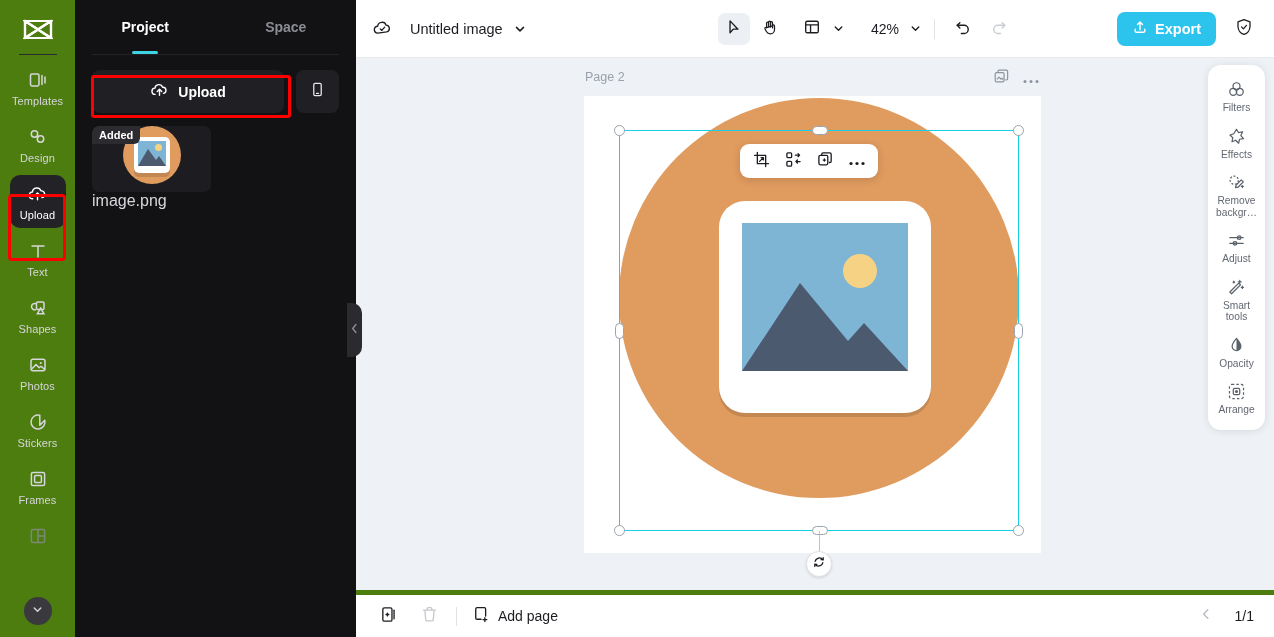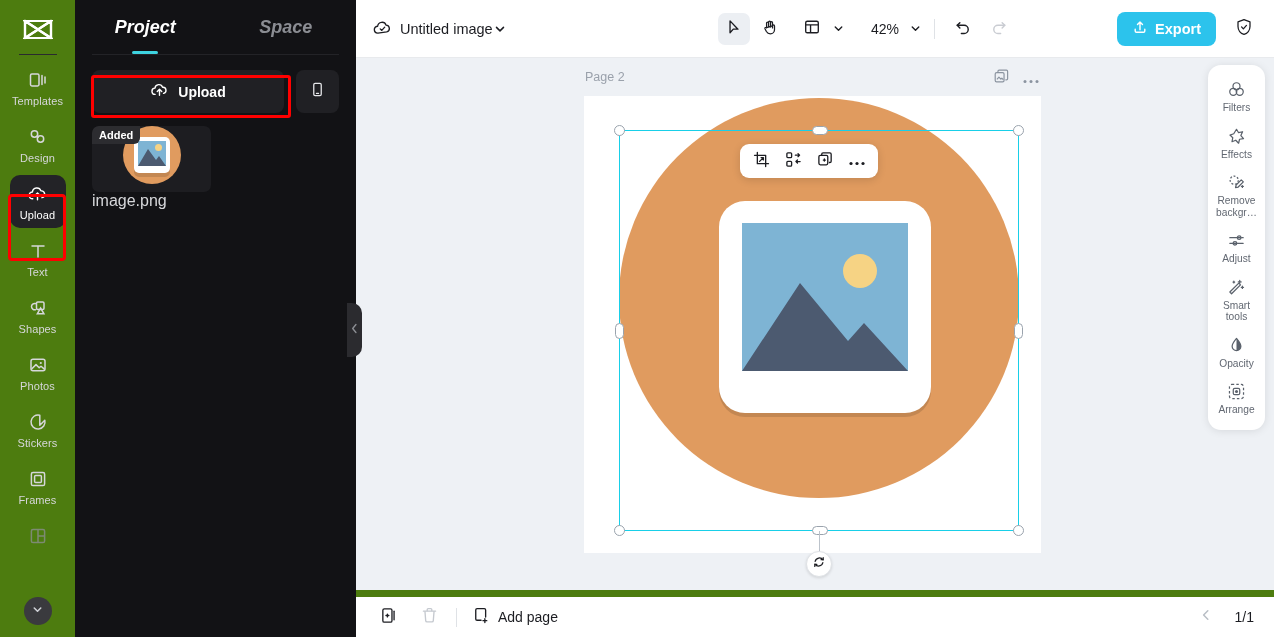--- a/index.html
+++ b/index.html
@@ -42,22 +42,22 @@
     cursor: pointer;
   }
 
   
   .panel {
     width: 281px; flex: 0 0 281px; height: 637px;
     background: #121215; position: relative;
   }
   .panel-tabs { display: flex; height: 54px; align-items: center; position: relative; }
   .panel-tab {
-    flex: 1; text-align: center; font-size: 18px; font-weight: bold;
-    color: #8b8d93; cursor: pointer; line-height: 54px; position: relative; font-style: italic;
+    flex: 1; text-align: center; font-size: 14px; font-weight: bold;
+    color: #8b8d93; cursor: pointer; line-height: 54px; position: relative;
   }
   .panel-tab.active { color: #ffffff; }
   .panel-tab.active::after {
     content: ""; position: absolute; left: 50%; transform: translateX(-50%);
     bottom: 0px; width: 26px; height: 3px; background: #3ed3e0; border-radius: 2px;
   }
   .panel-divider { height: 1px; background: #232327; margin: 0 17px; }
   .upload-row { display: flex; gap: 12px; padding: 15px 17px 0 17px; align-items: center; }
   .upload-btn {
     flex: 1; height: 43px; background: #202024; border-radius: 8px;
@@ -103,21 +103,21 @@
     position: absolute; left: 347px; top: 303px;
     width: 15px; height: 54px; background: #2b2b2f;
     border-radius: 0 10px 10px 0; z-index: 20;
     display: flex; align-items: center; justify-content: center; cursor: pointer;
   }
 
   
   .main { flex: 1; height: 637px; display: flex; flex-direction: column; background: #ffffff; position: relative; }
   .topbar {
     height: 58px; background: #fff; border-bottom: 1px solid #e8eaed;
-    display: flex; align-items: center; padding: 0 14px; position: relative;
+    display: flex; align-items: center; padding: 0 14px; gap: 10px; position: relative;
   }
   .cloud-ic { width: 24px; height: 24px; display:flex; align-items:center; justify-content:center; cursor:pointer; }
   .doc-title { font-size: 14.5px; color: #1c1d22; margin-left: 6px; cursor: pointer; }
   .chev { cursor: pointer; display: flex; align-items: center; }
   .topbar-center { position: absolute; left: 362px; display: flex; align-items: center; gap: 4px; }
   .tb-btn {
     width: 32px; height: 32px; border-radius: 7px; display: flex; align-items: center;
     justify-content: center; cursor: pointer;
   }
   .tb-btn.sel { background: #eceff3; }
@@ -177,21 +177,21 @@
   }
   .rp-item {
     width: 53px; padding: 6px 0 5px; display: flex; flex-direction: column; align-items: center; gap: 3px;
     border-radius: 8px; cursor: pointer;
   }
   .rp-item .rp-lb { font-size: 10.2px; color: #626872; text-align: center; line-height: 11.5px; }
   .rp-item .ic { width: 19px; height: 19px; display:flex; align-items:center; justify-content:center; }
 
   
   .bottombar {
-    height: 47px; background: #fff; border-top: 7px solid #4d7c0f;
+    height: 47px; background: #fff; border-top: 5px solid #4d7c0f;
     display: flex; align-items: center; padding: 0 20px; gap: 14px; position: relative;
   }
   .bb-btn { width: 26px; height: 26px; display:flex; align-items:center; justify-content:center; cursor: pointer; }
   .bb-sep { width: 1px; height: 19px; background: #dfe2e6; }
   .add-page { display: flex; align-items: center; gap: 8px; font-size: 14px; color: #1c1d22; cursor: pointer; }
   .bb-right { margin-left: auto; display: flex; align-items: center; gap: 16px; }
   .page-count { font-size: 14px; color: #1c1d22; }
 </style>
 </head>
 <body>

